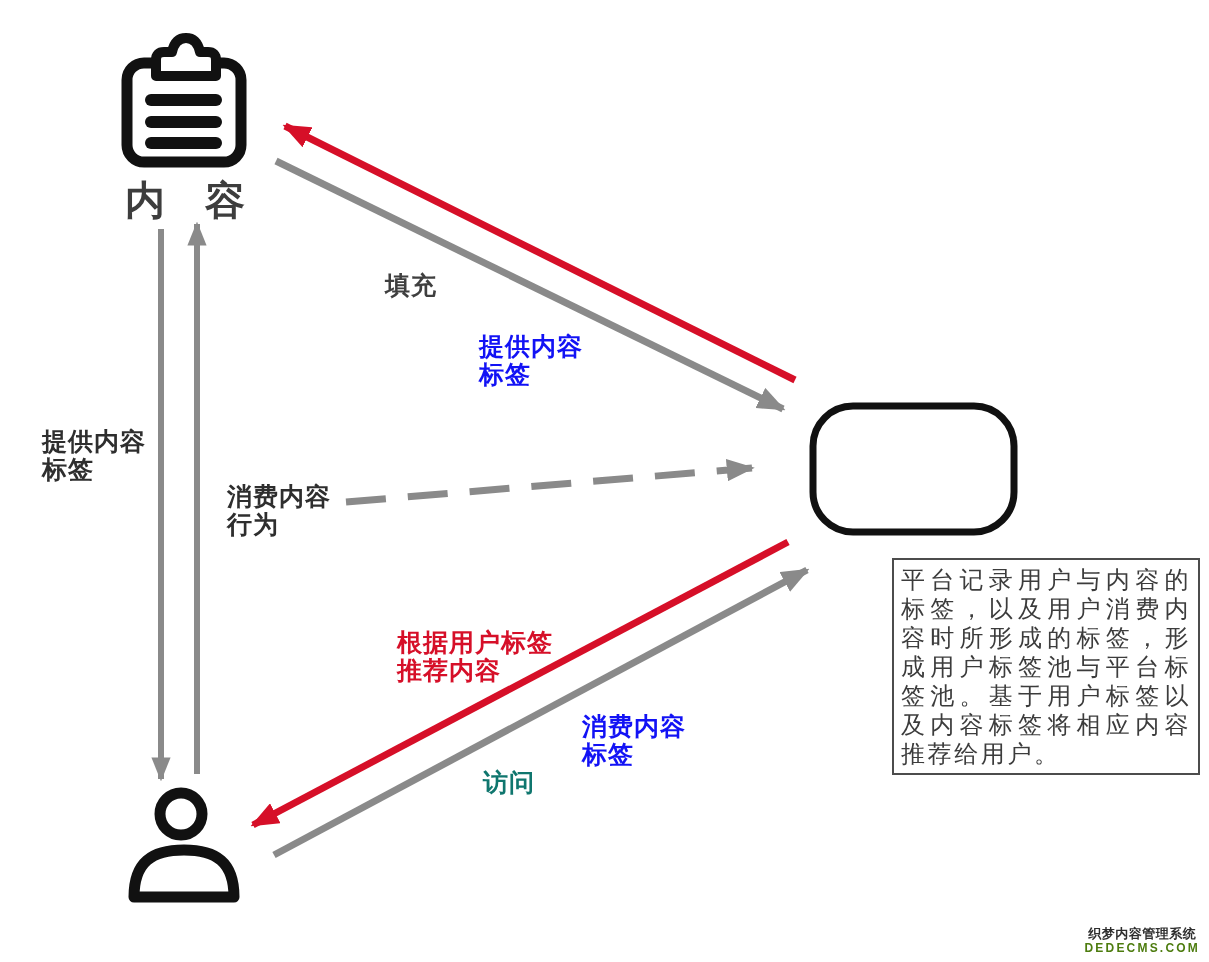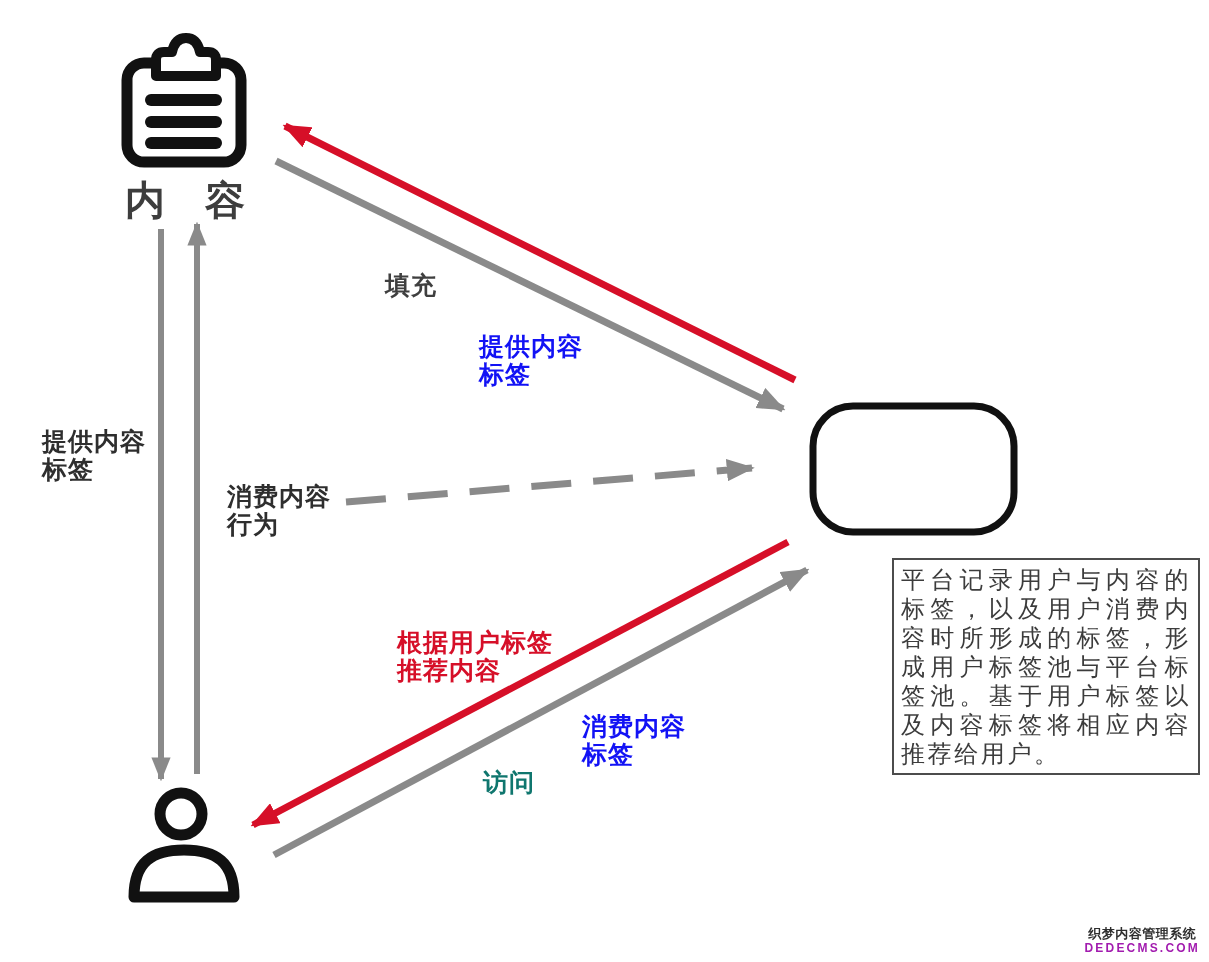--- a/index.html
+++ b/index.html
@@ -98,16 +98,16 @@
 
   <div class="lbl" style="left: 582px; top: 712px; color: rgb(18, 18, 245);">消费内容
 标签</div>
 
   <div class="lbl" style="left: 483px; top: 768px; color: #0f766e;">访问</div>
 
   <div class="note" style="color: rgb(60, 60, 60);">平台记录用户与内容的标签，以及用户消费内容时所形成的标签，形成用户标签池与平台标签池。基于用户标签以及内容标签将相应内容推荐给用户。</div>
 
   <div class="watermark">
     <div class="wm1" style="color: rgb(46, 46, 46);">织梦内容管理系统</div>
-    <div class="wm2" style="color: #a21caf;">DEDECMS.COM</div>
+    <div class="wm2" style="color: #4d7c0f;">DEDECMS.COM</div>
   </div>
 
 </div>
 
 </body></html>

